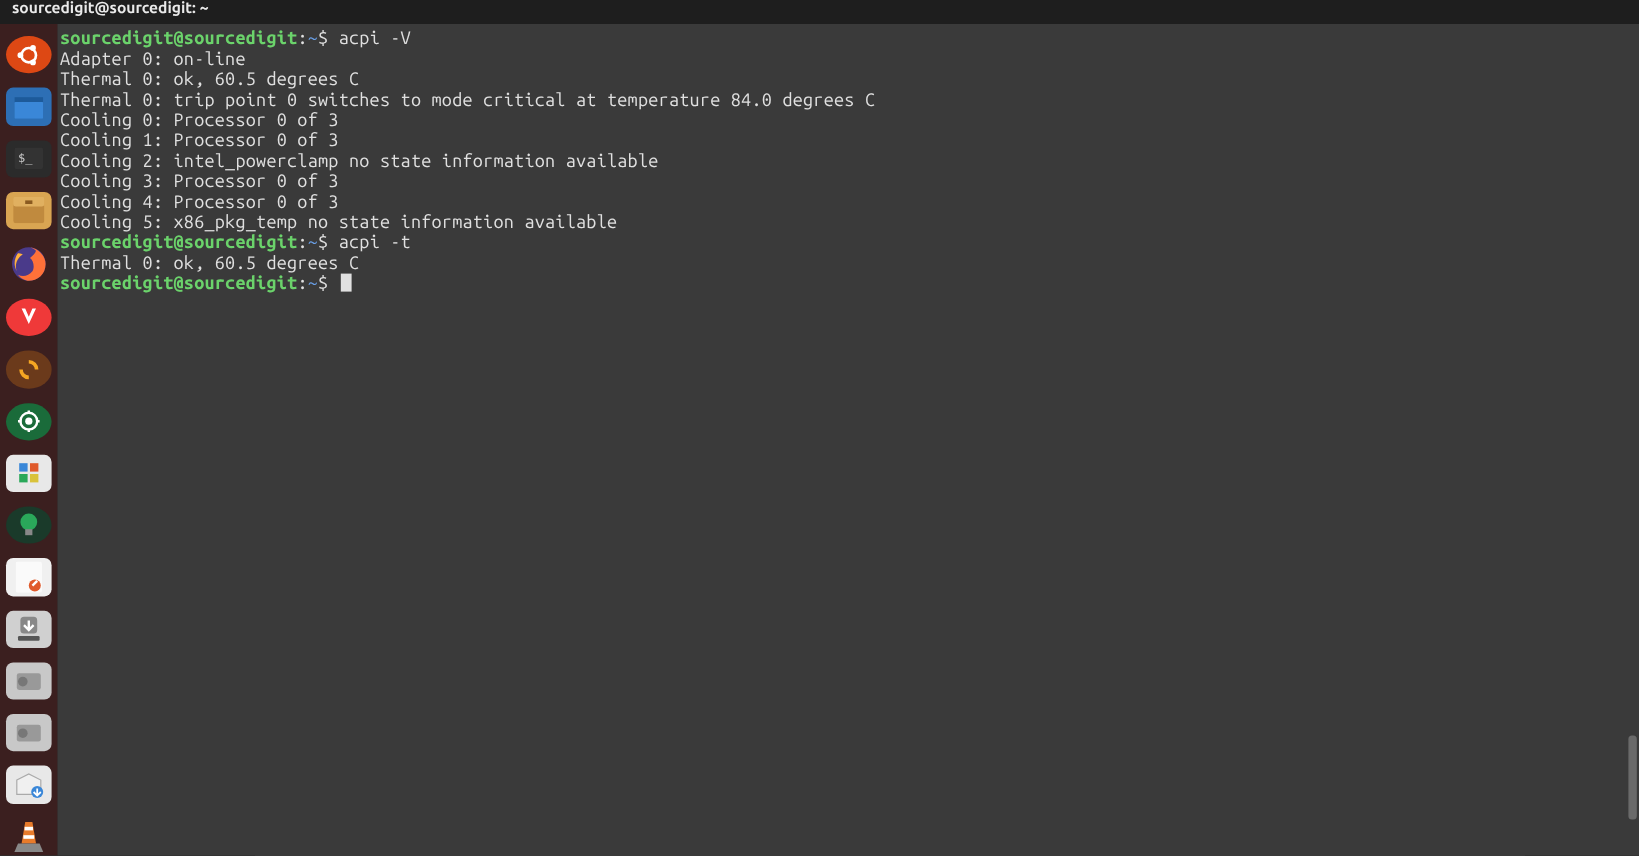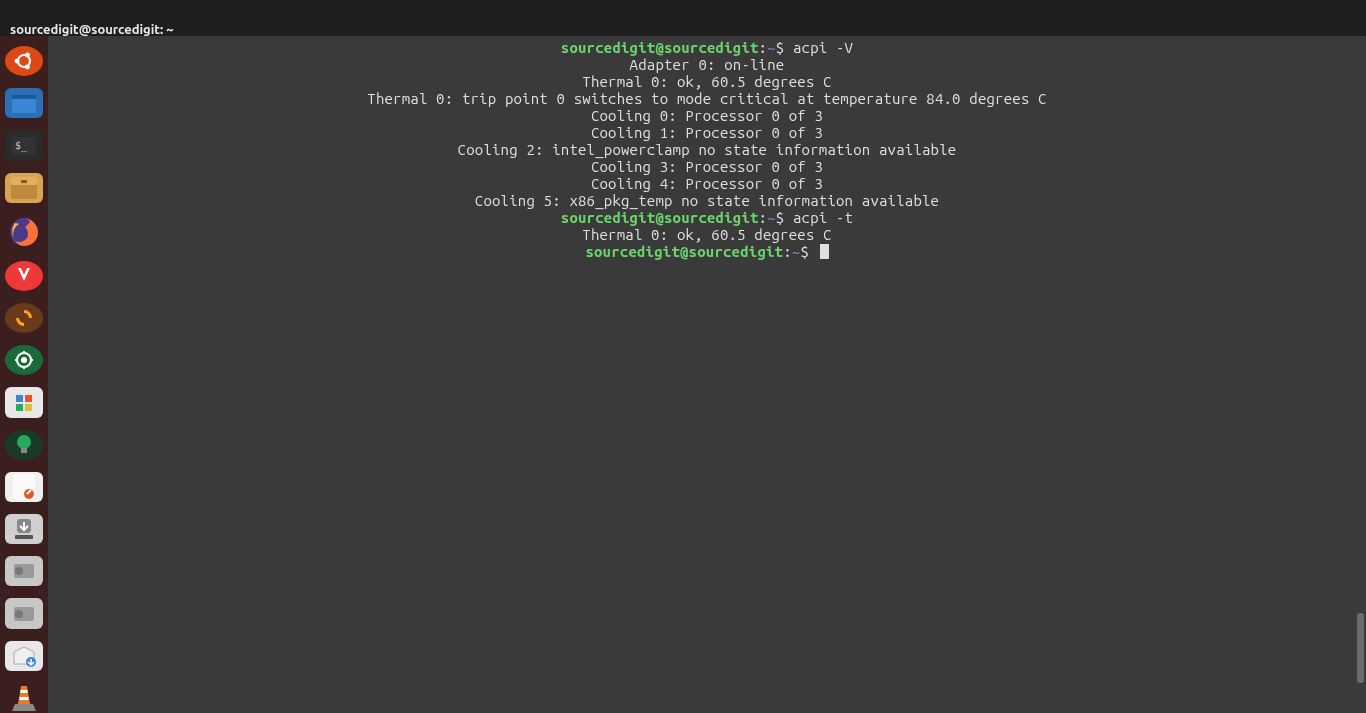--- a/index.html
+++ b/index.html
@@ -1,38 +1,38 @@
 <!DOCTYPE html>
 <html><head>
 <meta charset="utf-8">
 <style>
 * { margin: 0; padding: 0; box-sizing: border-box; }
 html, body { width: 1366px; height: 713px; overflow: hidden; font-family: "Ubuntu Mono", "DejaVu Sans Mono", monospace; }
 body { background: #2c2c2c; display: flex; flex-direction: column; }
 
 
-.top-panel { height: 36px; background: #1e1e1e; color: #eaeaea; display: flex; align-items: flex-end; padding: 0 10px; font-family: Ubuntu, "DejaVu Sans", sans-serif; font-size: 13px; }
+.top-panel { height: 20px; background: #1e1e1e; color: #eaeaea; display: flex; align-items: flex-start; padding: 0 10px; font-family: Ubuntu, "DejaVu Sans", sans-serif; font-size: 13px; }
 .top-panel .title { font-weight: 700; }
 .top-panel .spacer { flex: 1; }
 .top-panel .status { display: flex; align-items: center; gap: 14px; }
 .top-panel .status > span { display: flex; align-items: center; }
 .top-panel svg { fill: #eaeaea; }
 
 
 .workspace { flex: 1; display: flex; min-height: 0; }
 
 
 .dock { width: 48px; background: #3b1f1f; display: flex; flex-direction: column; align-items: center; padding-top: 10px; gap: 12px; }
 .dock .launcher { width: 38px; height: 38px; border-radius: 50%; display: flex; align-items: center; justify-content: center; cursor: pointer; }
 .dock .sq { width: 38px; height: 38px; border-radius: 6px; display: flex; align-items: center; justify-content: center; cursor: pointer; }
 .dock svg { display: block; }
 
 
 .terminal { flex: 1; background: #3a3a3a; color: #e0e0e0; font-size: 15px; line-height: 17px; padding: 3px 2px; position: relative; white-space: pre; letter-spacing: 0.2px; }
-.terminal .line { display: block; text-align: center; }
+.terminal .line { display: block; }
 .prompt-user { color: #6bd36b; font-weight: bold; }
 .prompt-colon { color: #e0e0e0; }
 .prompt-path { color: #6aa0e8; }
 .cmd { color: #e0e0e0; }
 .cursor { display: inline-block; width: 9px; height: 15px; background: #e0e0e0; vertical-align: -2px; margin-left: 2px; }
 
 
 .scrollbar { position: absolute; right: 2px; bottom: 30px; width: 7px; height: 70px; background: #6a6a6a; border-radius: 3px; }
 </style>
 </head>

